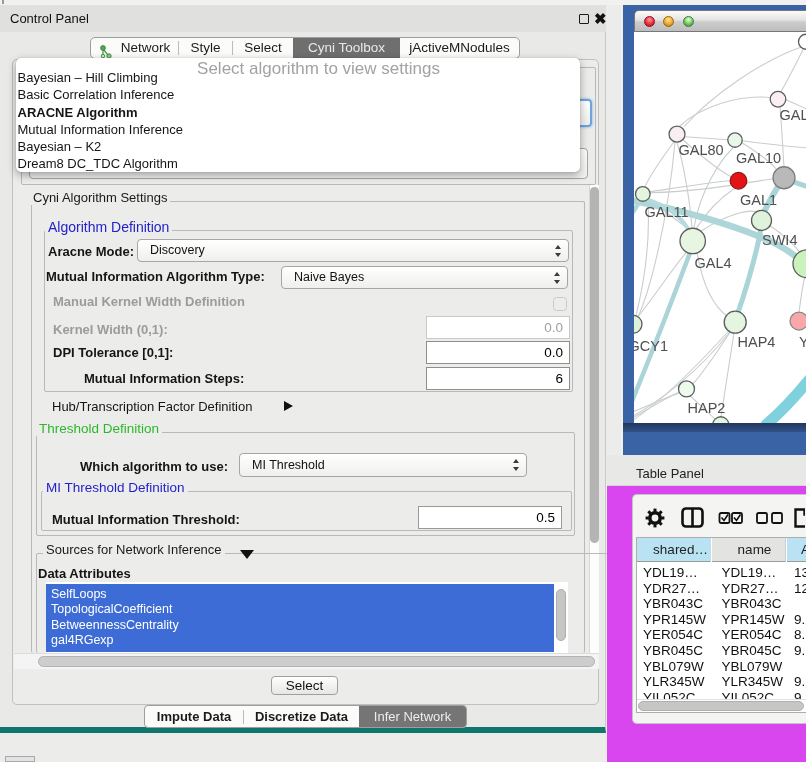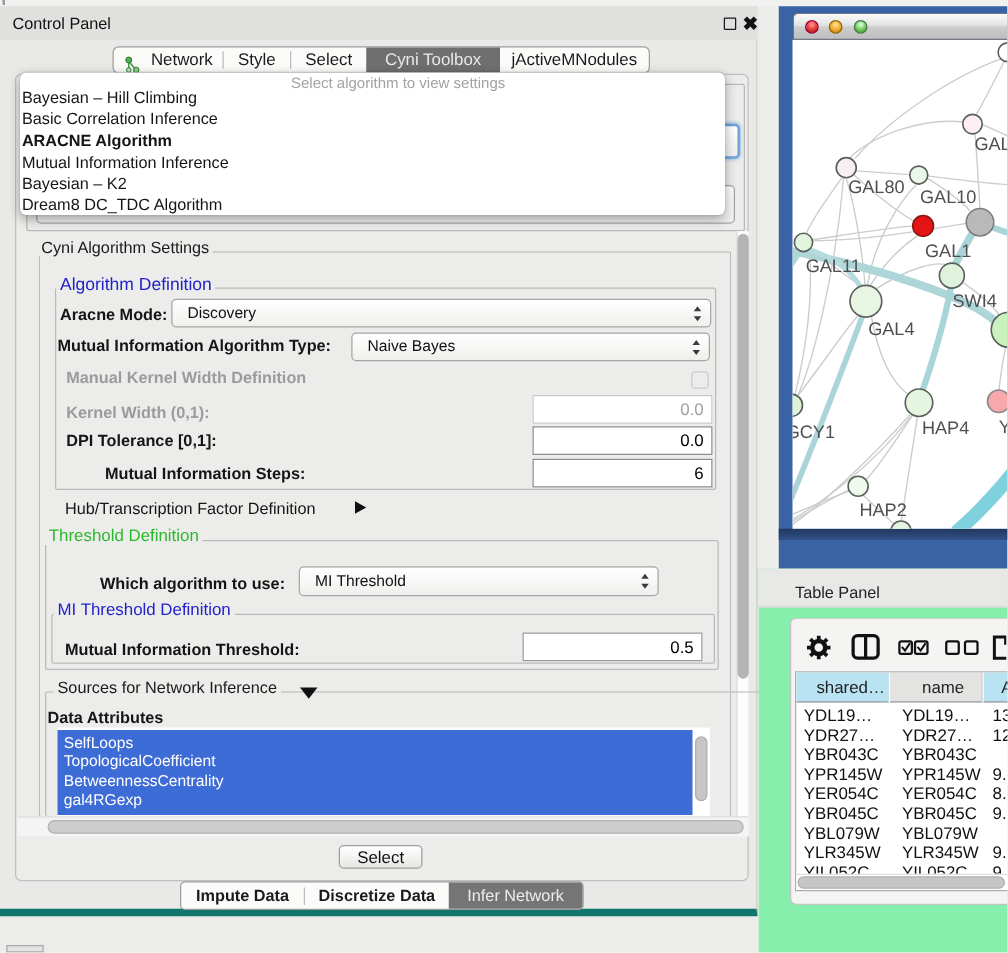--- a/index.html
+++ b/index.html
@@ -34,21 +34,21 @@
 .spin:after{content:"";position:absolute;left:0.5px;bottom:1px;border-left:3px solid transparent;border-right:3px solid transparent;border-top:4.5px solid #3a3a3a;}
 .tfield{background:#fff;font-size:13.5px;text-align:right;padding-right:6px;}
 
 #vsb{left:576px;top:125px;width:10px;height:484px;background:#fdfdfd;border-left:1px solid #d8d8d8;}
 #vsbt{left:576.5px;top:127px;width:9px;height:356px;background:#b4b4b4;border-radius:5px;}
 #hsb{left:1px;top:593px;width:585px;height:16px;background:#f4f4f4;border-top:1px solid #dcdcdc;}
 #hsbt{left:25px;top:596px;width:557px;height:11px;background:#cdcdcd;border:1px solid #b3b3b3;border-radius:6px;}
 
 #popup{left:15.5px;top:52.5px;width:564px;height:114px;background:#fff;border-radius:5px;
   box-shadow:0 3px 9px rgba(0,0,0,0.35),0 0 1px rgba(0,0,0,0.3);z-index:50;}
-#popup .hint{left:0;top:1px;width:100%;text-align:center;font-size:12px;color:#a2a2a2;padding-left:42px;}
+#popup .hint{left:0;top:1px;width:100%;text-align:center;font-size:17px;color:#a2a2a2;padding-left:42px;}
 #popup .it{left:2px;font-size:13px;color:#151515;white-space:nowrap;}
 
 #applyb{left:258px;top:616px;width:67px;height:19px;background:linear-gradient(#ffffff,#e6e6e4);border:1px solid #9f9f9f;border-radius:4px;text-align:center;font-size:13.5px;color:#111;line-height:17px;}
 #bseg{left:144px;top:700px;width:323px;height:23px;background:#fbfbfa;border:1px solid #9e9e9e;border-radius:4px;}
 #bsel{left:214px;top:0;width:107px;height:21px;background:#757575;border-radius:0 3px 3px 0;color:#ededed;font-size:13px;text-align:center;line-height:21px;}
 .bt{top:0;height:21px;font-size:13px;color:#1b1b1b;text-align:center;line-height:21px;font-weight:bold;}
 #btnfrag{left:5px;top:756px;width:30px;height:6px;background:#e3e3e3;border:1.5px solid #a9a9a9;}
 .trow{left:0;width:171px;height:15.6px;font-size:13.5px;color:#111;}
 .trow span{position:absolute;top:0;white-space:nowrap;}
 .c1{left:6px;}.c2{left:84.5px;}.c3{left:157px;}
@@ -250,21 +250,21 @@
     <text x="762" y="244.5">SWI4</text>
     <text x="694.5" y="267.5">GAL4</text>
     <text x="628.5" y="350">GCY1</text>
     <text x="737.5" y="346.5">HAP4</text>
     <text x="799" y="346">Y</text>
     <text x="687.5" y="412">HAP2</text>
   </g>
 </svg>
 </div>
 
-<div id="tparea" style="left:607px;top:455px;width:199px;height:307px;background:#86efac;">
+<div id="tparea" style="left:607px;top:455px;width:199px;height:307px;background:#d946ef;">
   <div style="left:0;top:0;width:199px;height:31px;background:#e8e8e7;border-bottom:1px solid #d5d5d5;"></div>
   <div style="left:29px;top:11px;font-size:13px;color:#222;">Table Panel</div>
   <div id="tpbox" style="left:24.5px;top:39px;width:175px;height:230px;background:#f4f4f3;border:1px solid #c4c4c4;border-right:none;border-radius:5px 0 0 5px;">
     <svg style="left:12px;top:12px;" width="160" height="24" viewBox="0 0 160 24">
       <g fill="#111" stroke="#111">
         <circle cx="10" cy="11" r="5.2" fill="none" stroke-width="3.6"></circle>
         <g stroke-width="3" stroke-linecap="butt">
           <line x1="10" y1="1.6" x2="10" y2="4.6"></line>
               <line x1="10" y1="17.4" x2="10" y2="20.4"></line>
           <line x1="0.6" y1="11" x2="3.6" y2="11"></line>

